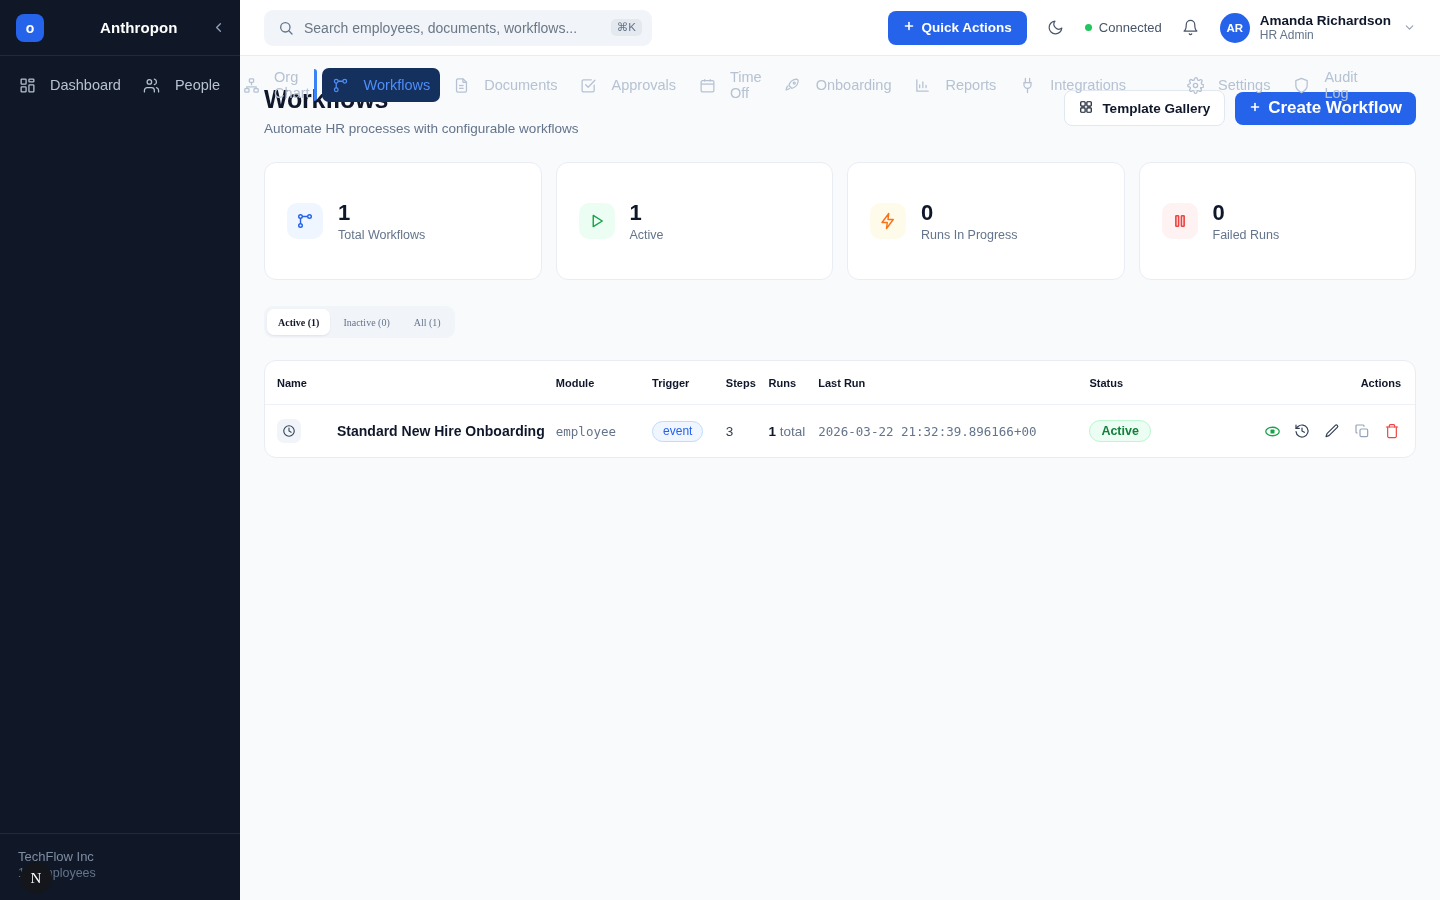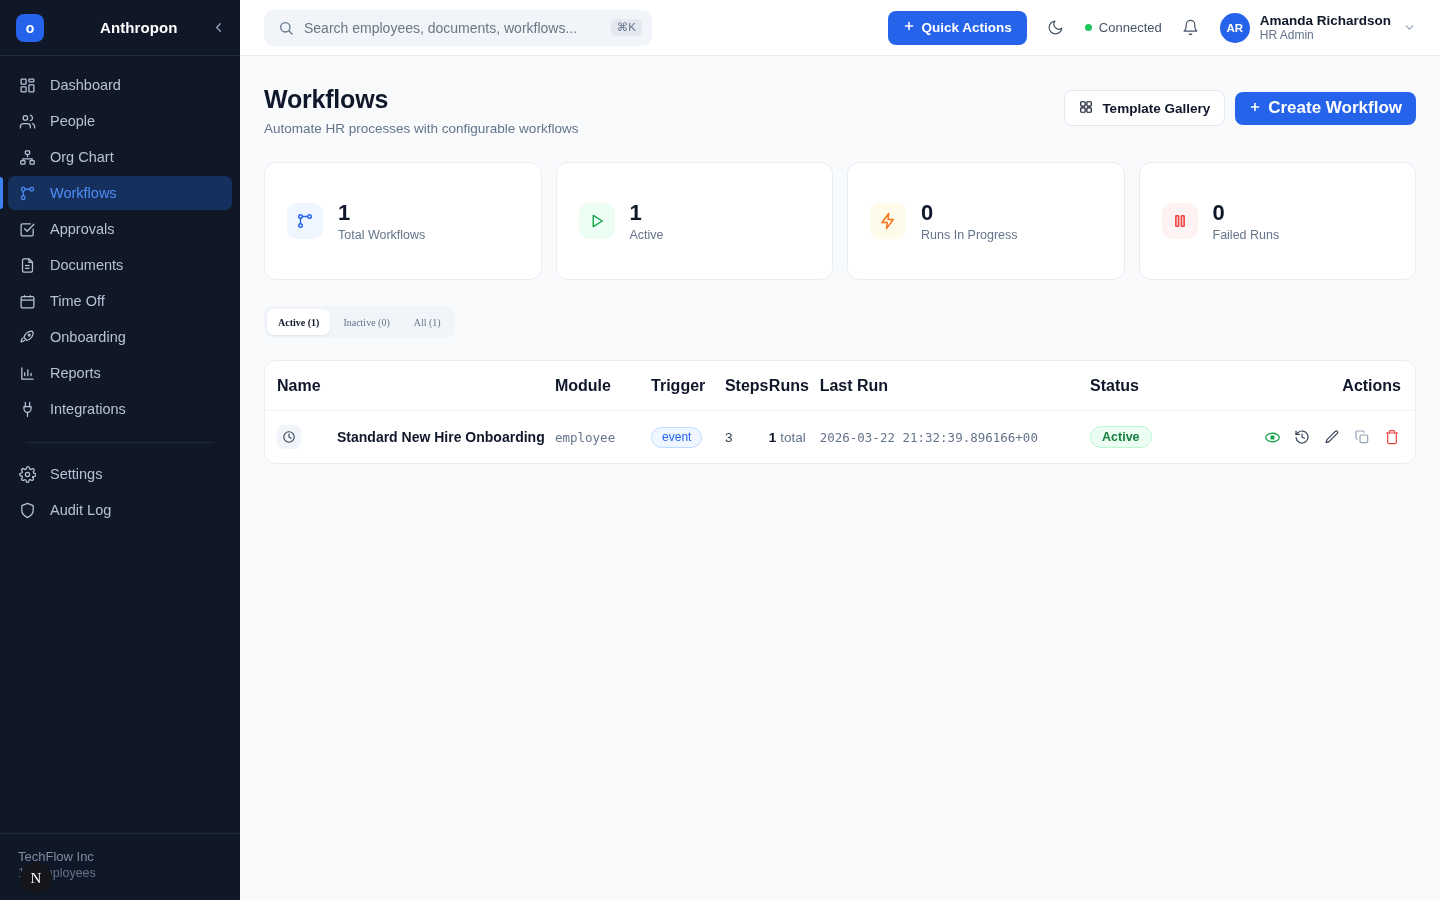--- a/index.html
+++ b/index.html
@@ -27,21 +27,21 @@
   .sb-logo {
     width: 28px; height: 28px; border-radius: 8px;
     background: #2563eb; color: #fff;
     display: flex; align-items: center; justify-content: center;
     font-size: 14px; font-weight: 700; line-height: 1;
   }
   .sb-brand { color: #fff; font-size: 15px; font-weight: 700; letter-spacing: .1px; flex: 1; margin-left: 45px; }
   .sb-collapse { color: #94a3b8; display: flex; align-items: center; justify-content: center;
     width: 20px; height: 20px; cursor: pointer; }
 
-  .sb-nav { padding: 12px 8px 0 8px; display: flex; flex-direction: column; gap: 2px; }
+  .sb-nav { padding: 12px 8px 0 8px; display: flex; flex-direction: row; gap: 2px; }
   .sb-item {
     display: flex; align-items: center; gap: 14px;
     height: 34px; padding: 0 10px; border-radius: 7px;
     color: #b6c2d2; font-size: 14.5px; cursor: pointer;
     position: relative;
   }
   .sb-item .ic { width: 18px; height: 18px; display: flex; align-items: center; justify-content: center; flex: 0 0 18px; }
   .sb-item.active {
     background: #17315e;
     background: linear-gradient(90deg,#15305c 0%, #14305e 100%);
@@ -141,21 +141,21 @@
     color: #64748b; display: flex; align-items: center; cursor: pointer; font-family: Liberation Serif, serif;
   }
   .tab.active { background: #fff; color: #0f172a; font-weight: 700; box-shadow: 0 1px 2px rgba(15,23,42,.08); }
 
   .card {
     margin-top: 22px; background: #fff; border: 1px solid #e9edf3;
     border-radius: 12px; overflow: hidden;
   }
   table { width: 100%; border-collapse: collapse; }
   thead th {
-    text-align: left; font-size: 16px; font-weight: 700; color: #0f172a;
+    text-align: left; font-size: 11px; font-weight: 700; color: #0f172a;
     padding: 16px 0 15px 0; border-bottom: 1px solid #eef2f7;
   }
   tbody td { padding: 14px 0; font-size: 13.5px; color: #334155; vertical-align: middle; }
   .col-name { padding-left: 12px; }
   .name-cell { display: flex; align-items: center; gap: 12px; }
   .name-ic {
     width: 24px; height: 24px; border-radius: 7px; background: #f1f5f9;
     display: flex; align-items: center; justify-content: center; color: #334155; flex: 0 0 24px;
   }
   .name-txt { font-size: 14px; font-weight: 700; color: #0f172a; margin-left: 24px; }
@@ -231,37 +231,37 @@
               <circle cx="6" cy="6" r="2.6"></circle>
               <circle cx="18" cy="6" r="2.6"></circle>
               <circle cx="6" cy="18" r="2.6"></circle>
               <path d="M6 8.6v6.8M8.6 6H15.4"></path>
             </svg>
           </span>
         <span>Workflows</span>
       </div>
       <div class="sb-item">
         <span class="ic">
-            <svg width="17" height="17" viewBox="0 0 24 24" fill="none" stroke="currentColor" stroke-width="1.8" stroke-linecap="round" stroke-linejoin="round">
-              <path d="M20 11.5V19a2 2 0 0 1-2 2H5a2 2 0 0 1-2-2V6a2 2 0 0 1 2-2h11"></path>
-              <polyline points="8 11 11.5 14.5 21 4.5"></polyline>
-            </svg>
-          </span>
-        <span>Approvals</span>
-      </div>
-      <div class="sb-item">
-        <span class="ic">
             <svg width="17" height="17" viewBox="0 0 24 24" fill="none" stroke="currentColor" stroke-width="1.8" stroke-linejoin="round">
               <path d="M14 2.5H7a2 2 0 0 0-2 2v15a2 2 0 0 0 2 2h10a2 2 0 0 0 2-2V7.5z"></path>
               <polyline points="14 2.5 14 7.5 19 7.5"></polyline>
               <line x1="8.5" y1="12" x2="15" y2="12"></line>
               <line x1="8.5" y1="16" x2="15" y2="16"></line>
             </svg>
           </span>
         <span>Documents</span>
+      </div>
+      <div class="sb-item">
+        <span class="ic">
+            <svg width="17" height="17" viewBox="0 0 24 24" fill="none" stroke="currentColor" stroke-width="1.8" stroke-linecap="round" stroke-linejoin="round">
+              <path d="M20 11.5V19a2 2 0 0 1-2 2H5a2 2 0 0 1-2-2V6a2 2 0 0 1 2-2h11"></path>
+              <polyline points="8 11 11.5 14.5 21 4.5"></polyline>
+            </svg>
+          </span>
+        <span>Approvals</span>
       </div>
       <div class="sb-item">
         <span class="ic">
             <svg width="17" height="17" viewBox="0 0 24 24" fill="none" stroke="currentColor" stroke-width="1.8">
               <rect x="3" y="5" width="18" height="16" rx="2"></rect>
               <line x1="3" y1="10" x2="21" y2="10"></line>
               <line x1="8" y1="3" x2="8" y2="6.5"></line>
               <line x1="16" y1="3" x2="16" y2="6.5"></line>
             </svg>
           </span>

